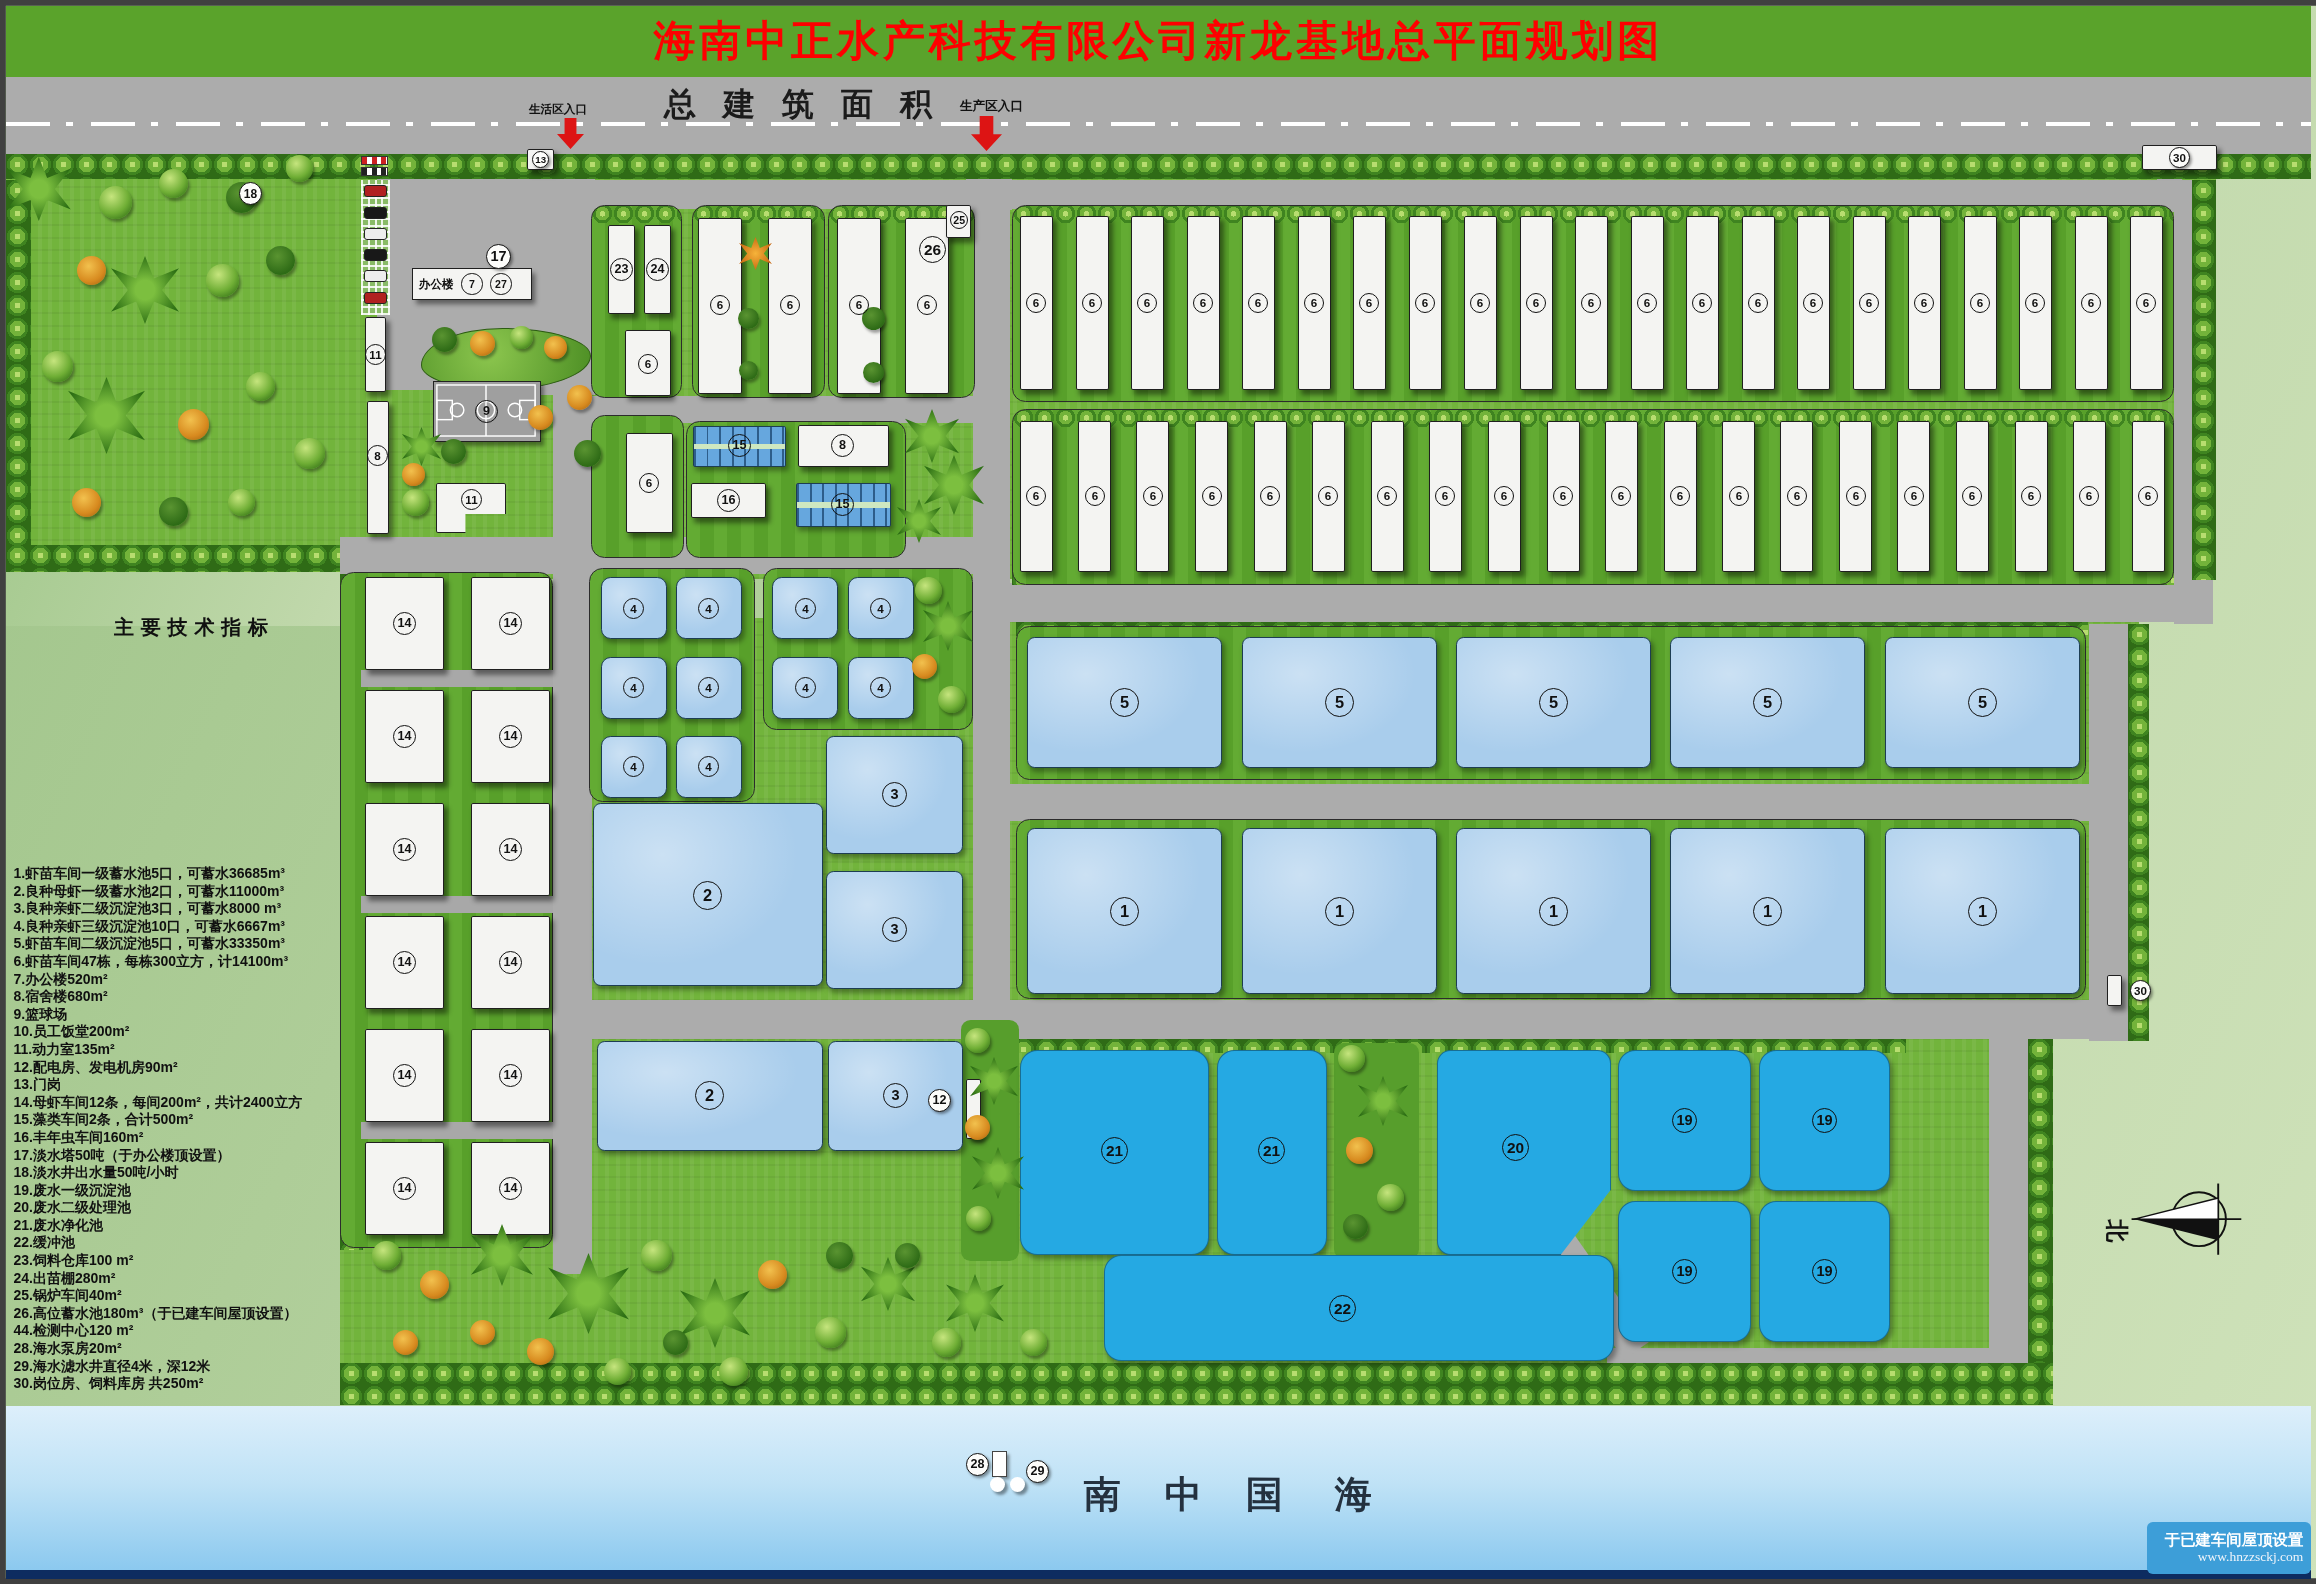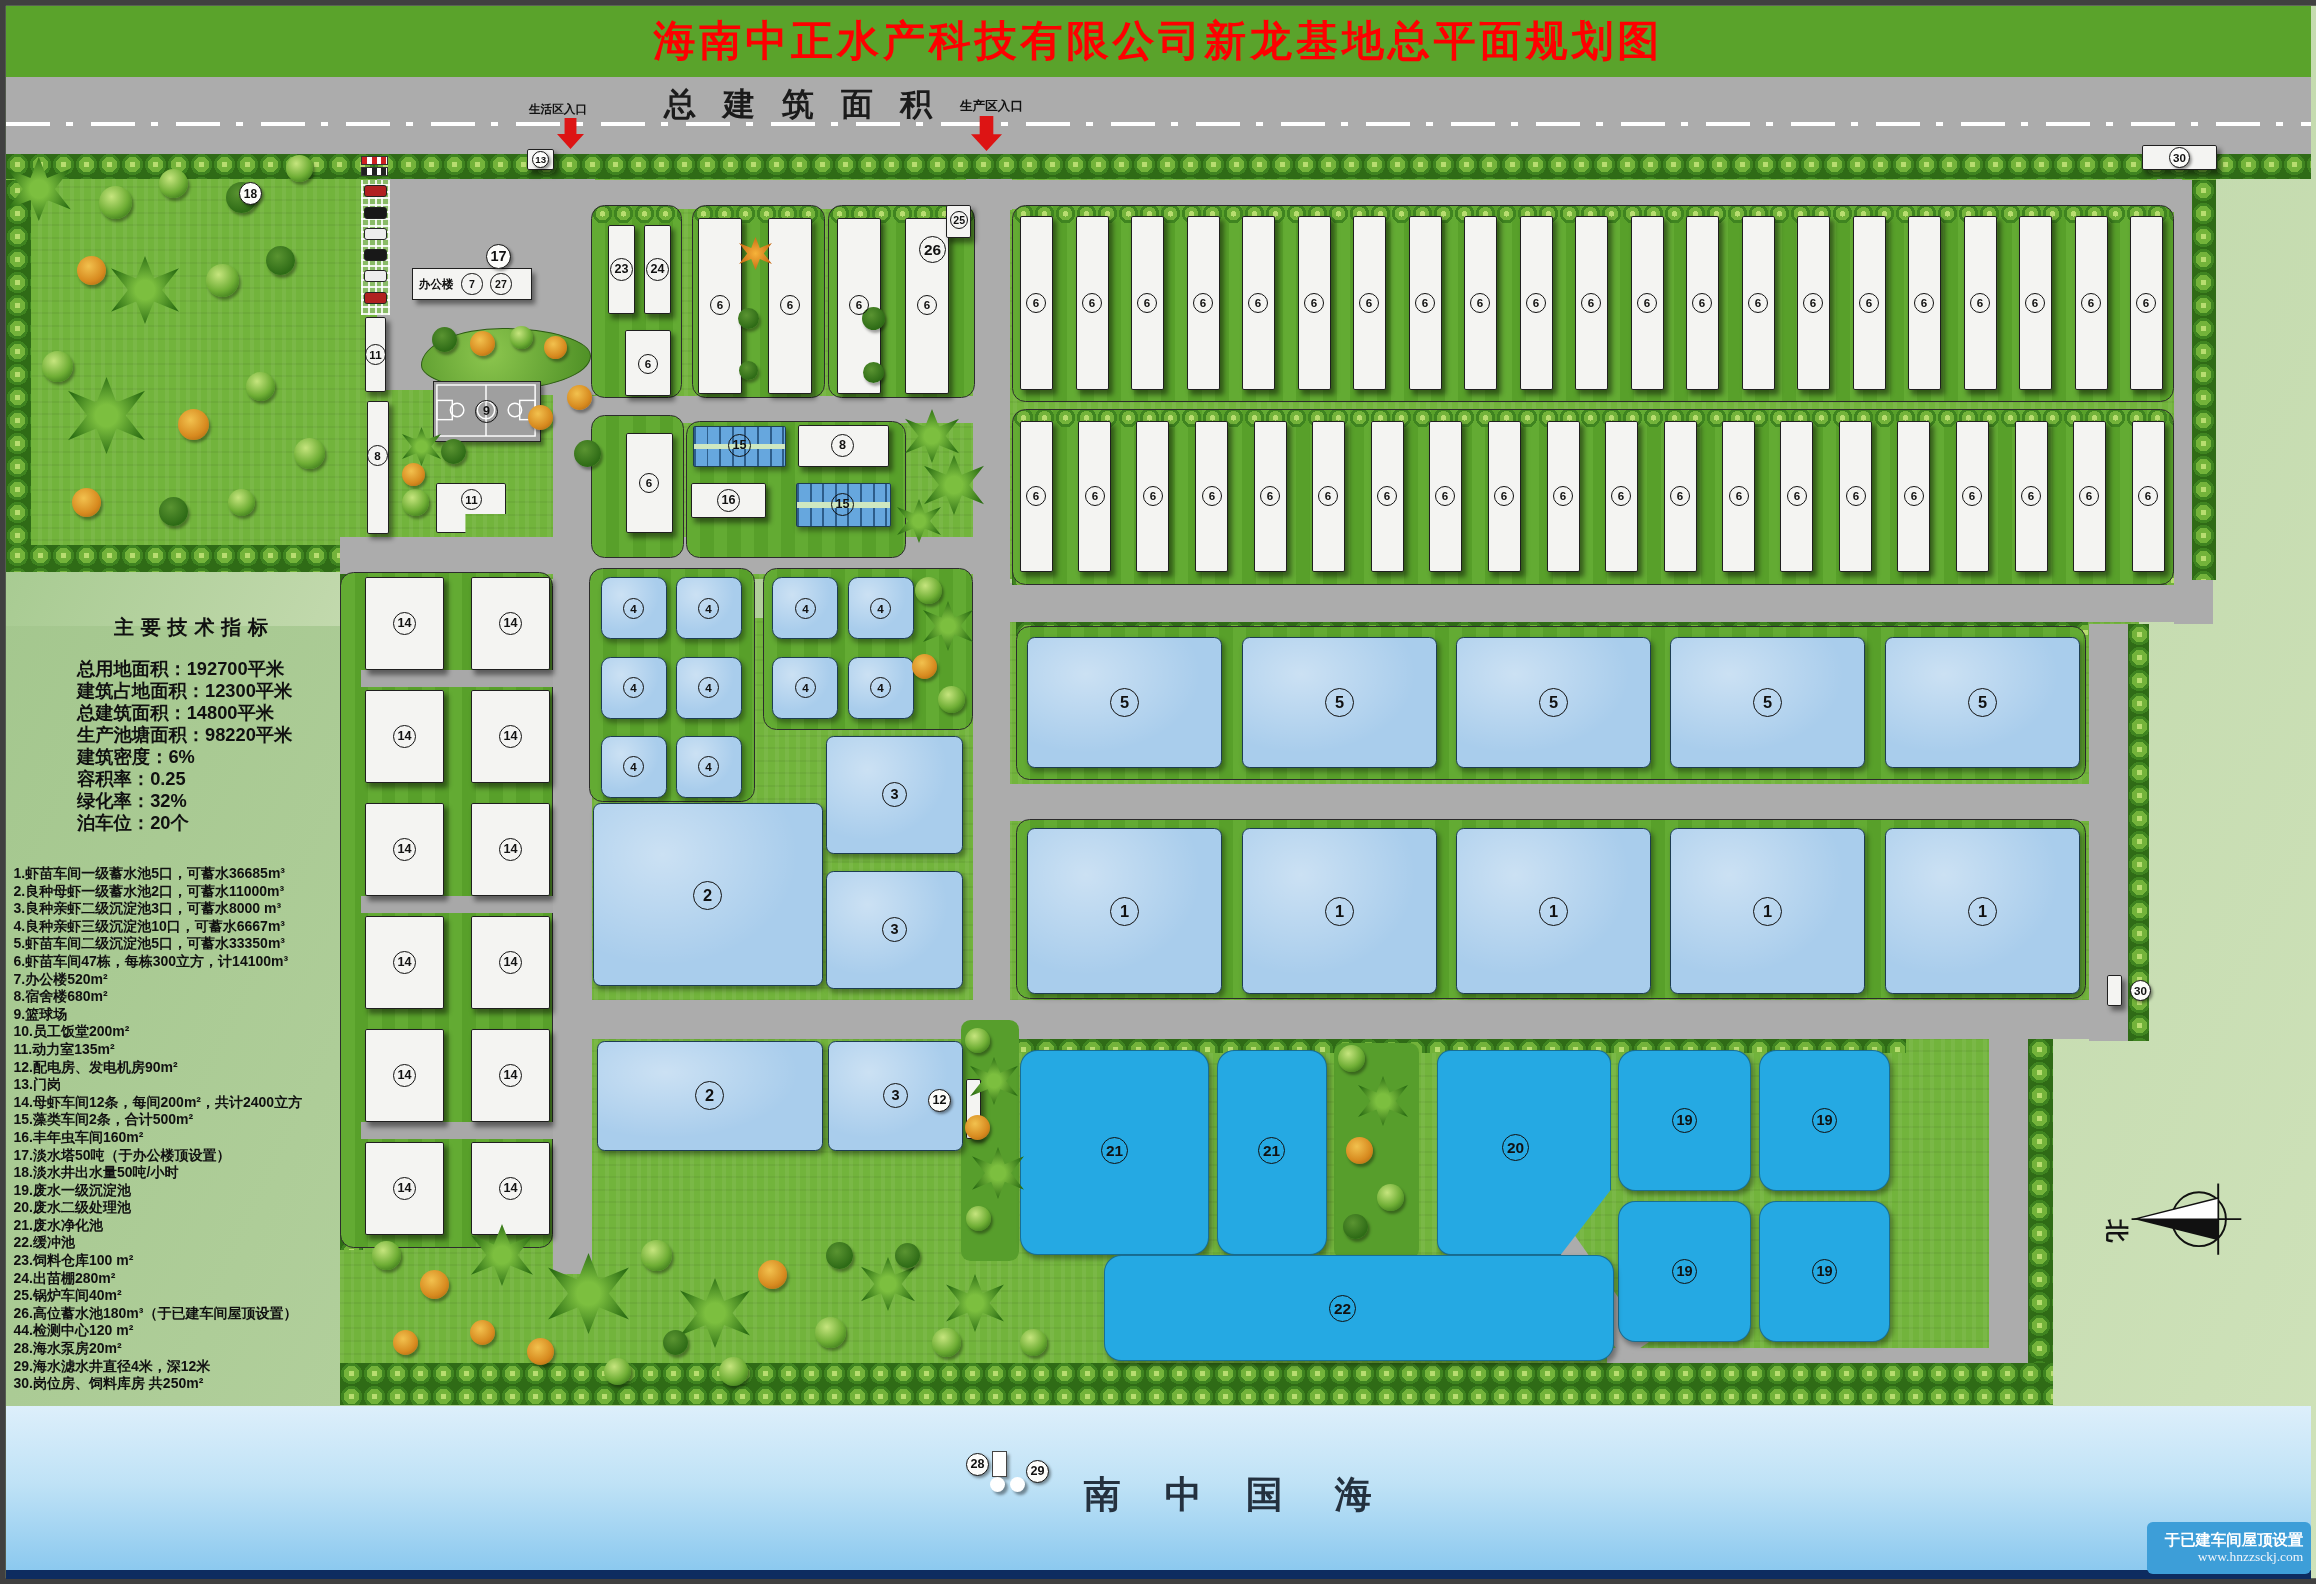--- a/index.html
+++ b/index.html
@@ -112,30 +112,20 @@
         <rect x="3" y="19" width="16" height="20"></rect>
         <rect x="89" y="19" width="16" height="20"></rect>
         <circle cx="24" cy="29" r="7"></circle>
         <circle cx="84" cy="29" r="7"></circle>
       </g>
     </svg>
   </div>
 
   <div class="abs tech">
     <div class="ttl">主要技术指标</div>
-    <div id="techlines">
-        <div class="tline">总用地面积：192700平米</div>
-        <div class="tline">建筑占地面积：12300平米</div>
-        <div class="tline">总建筑面积：14800平米</div>
-        <div class="tline">生产池塘面积：98220平米</div>
-        <div class="tline">建筑密度：6%</div>
-        <div class="tline">容积率：0.25</div>
-        <div class="tline">绿化率：32%</div>
-        <div class="tline">泊车位：20个</div>
-      </div>
   </div>
 
   <div class="abs legend" id="legendbox">
       <div class="litem">1.虾苗车间一级蓄水池5口，可蓄水36685m³</div>
       <div class="litem">2.良种母虾一级蓄水池2口，可蓄水11000m³</div>
       <div class="litem">3.良种亲虾二级沉淀池3口，可蓄水8000 m³</div>
       <div class="litem">4.良种亲虾三级沉淀池10口，可蓄水6667m³</div>
       <div class="litem">5.虾苗车间二级沉淀池5口，可蓄水33350m³</div>
       <div class="litem">6.虾苗车间47栋，每栋300立方，计14100m³</div>
       <div class="litem">7.办公楼520m²</div>

